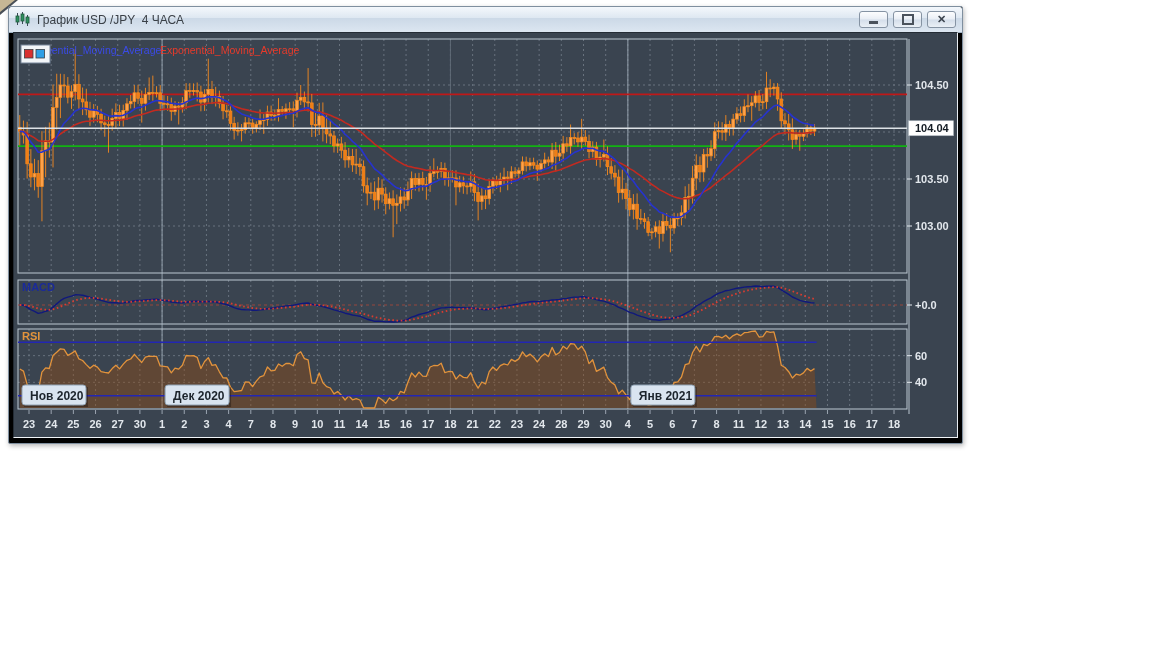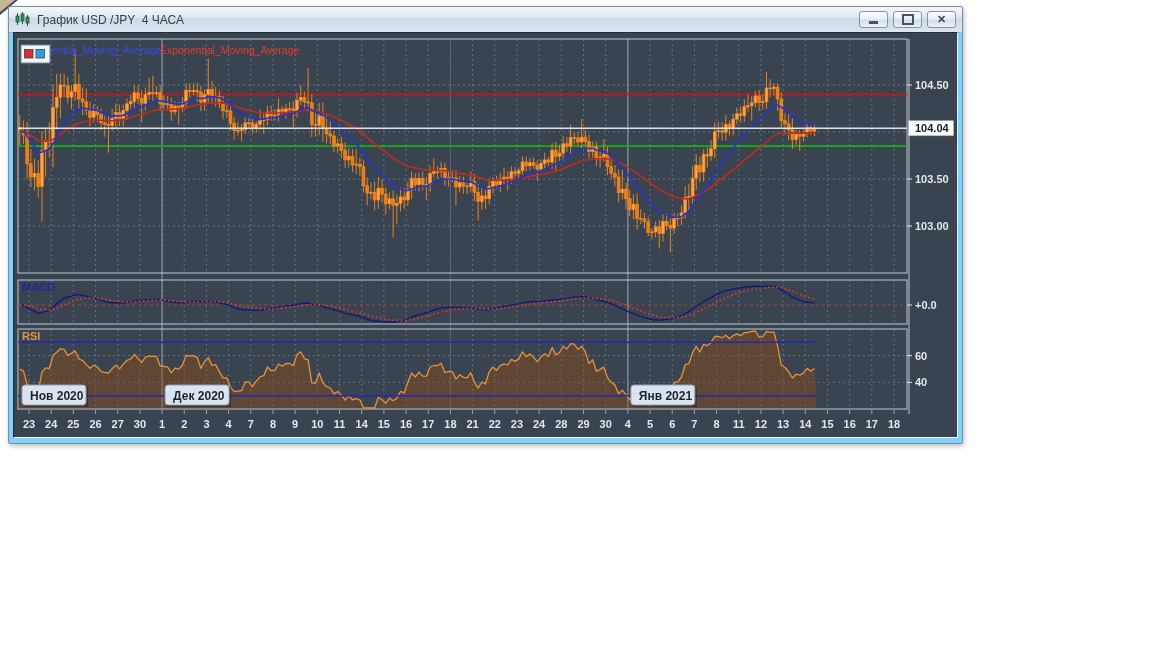--- a/index.html
+++ b/index.html
@@ -1,19 +1,19 @@
 <!DOCTYPE html>
 <html><head>
 <meta charset="utf-8">
 <style>
   html,body{margin:0;padding:0;}
   body{width:1152px;height:648px;background:#ffffff;font-family:"Liberation Sans",sans-serif;position:relative;overflow:hidden;}
   .corner-dark{position:absolute;left:0;top:0;width:0;height:0;border-top:15px solid #4a5058;border-right:18px solid transparent;}
   .corner-tan{position:absolute;left:0;top:0;width:0;height:0;border-top:12px solid #c6b795;border-right:15px solid transparent;}
-  .window{position:absolute;left:8px;top:6px;width:953px;height:436px;background:#7dd3fc;border:1px solid #7f8f9f;border-radius:2px;box-shadow:1px 2px 5px rgba(0,0,0,.28);}
+  .window{position:absolute;left:8px;top:6px;width:953px;height:436px;background:#000000;border:1px solid #7f8f9f;border-radius:2px;box-shadow:1px 2px 5px rgba(0,0,0,.28);}
   .titlebar{position:absolute;top:0;left:0;right:0;height:25px;background:linear-gradient(#f4f8fc,#dde7f1 45%,#ccd9e7 46%,#dce6f1);display:flex;align-items:center;padding:0 4px 0 6px;border-bottom:1px solid #9fb0c1;border-radius:2px 2px 0 0;}
   .title{font-size:12px;color:#3a4047;margin-left:6px;white-space:pre;}
   .winbtns{margin-left:auto;display:flex;gap:5px;margin-right:2px;}
   .wbtn{width:29px;height:17px;border:1px solid #8593a3;border-radius:3px;background:linear-gradient(#fcfdfe,#e9eef5 48%,#d4deea 52%,#eaf0f6);display:flex;align-items:center;justify-content:center;font-size:10px;line-height:1;color:#38404a;padding:0;cursor:pointer;}
   .glyph-min{display:block;width:9px;height:3px;background:#4a525c;margin-top:6px;}
   .glyph-restore{display:block;width:8px;height:7px;border:2px solid #4a525c;background:transparent;}
   .glyph-close{font-size:11px;font-weight:bold;color:#3e4650;}
   .client{position:absolute;left:4px;right:4px;top:25px;bottom:5px;background:#3a4450;border:1px solid #242c35;border-bottom-color:#f2f5f8;border-right-color:#e8edf2;}
   .client svg{position:absolute;left:0;top:0;width:100%;height:100%;display:block;}
   svg text{font-family:"Liberation Sans","DejaVu Sans",sans-serif;}

